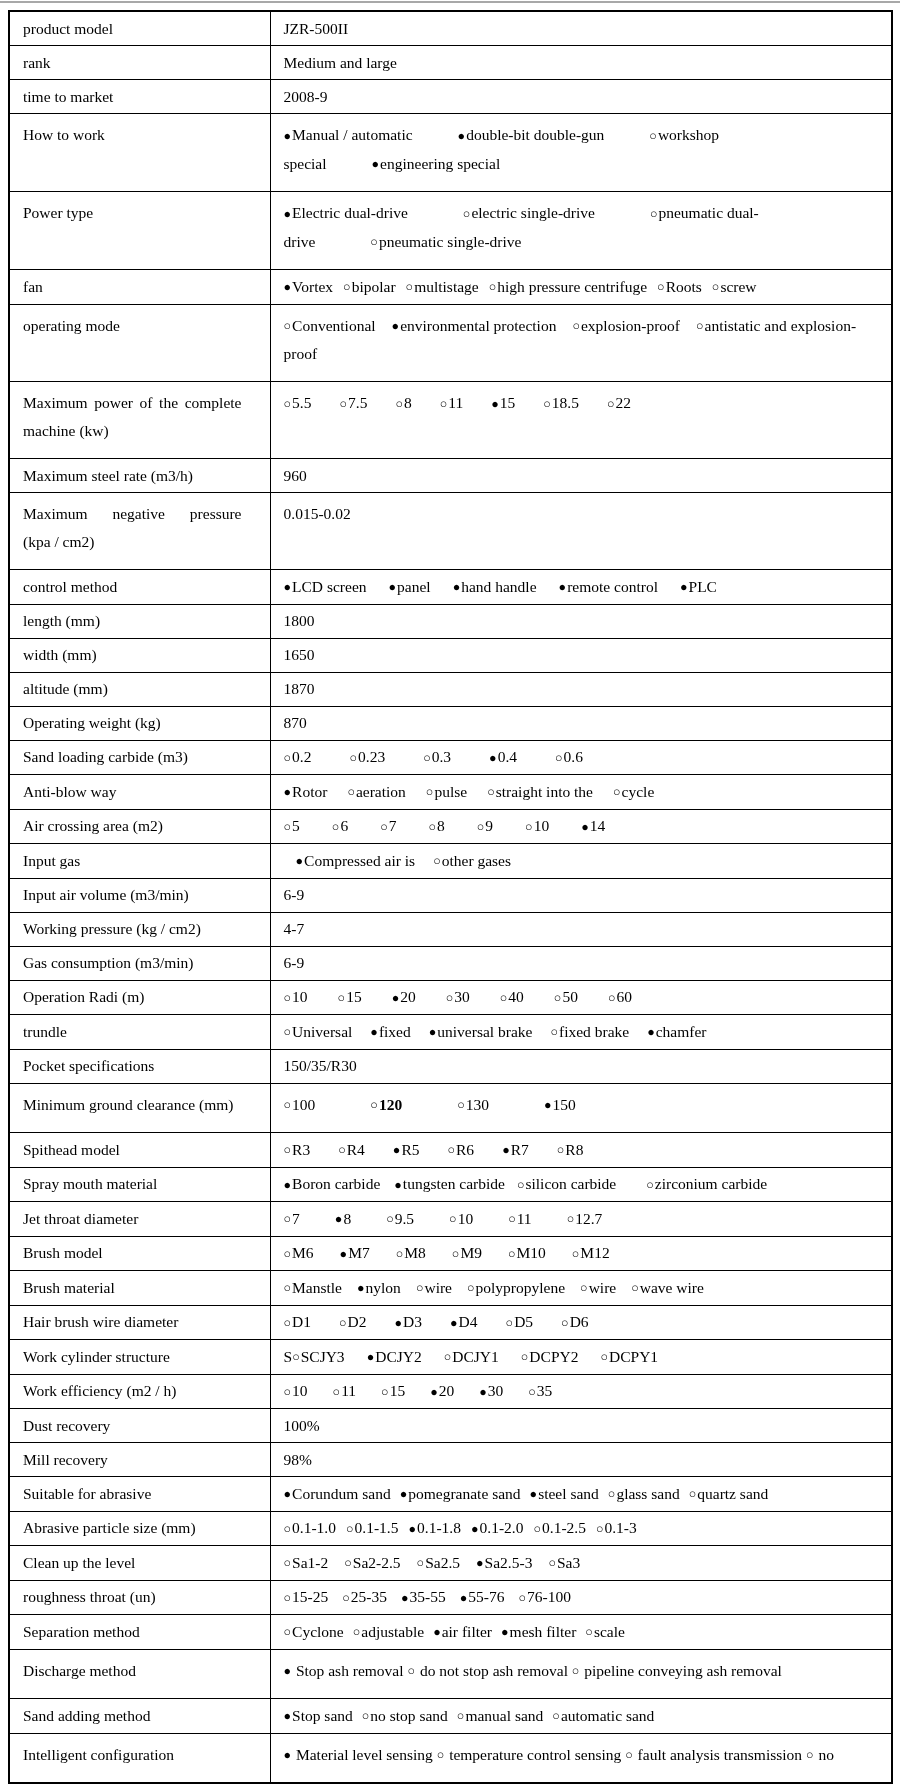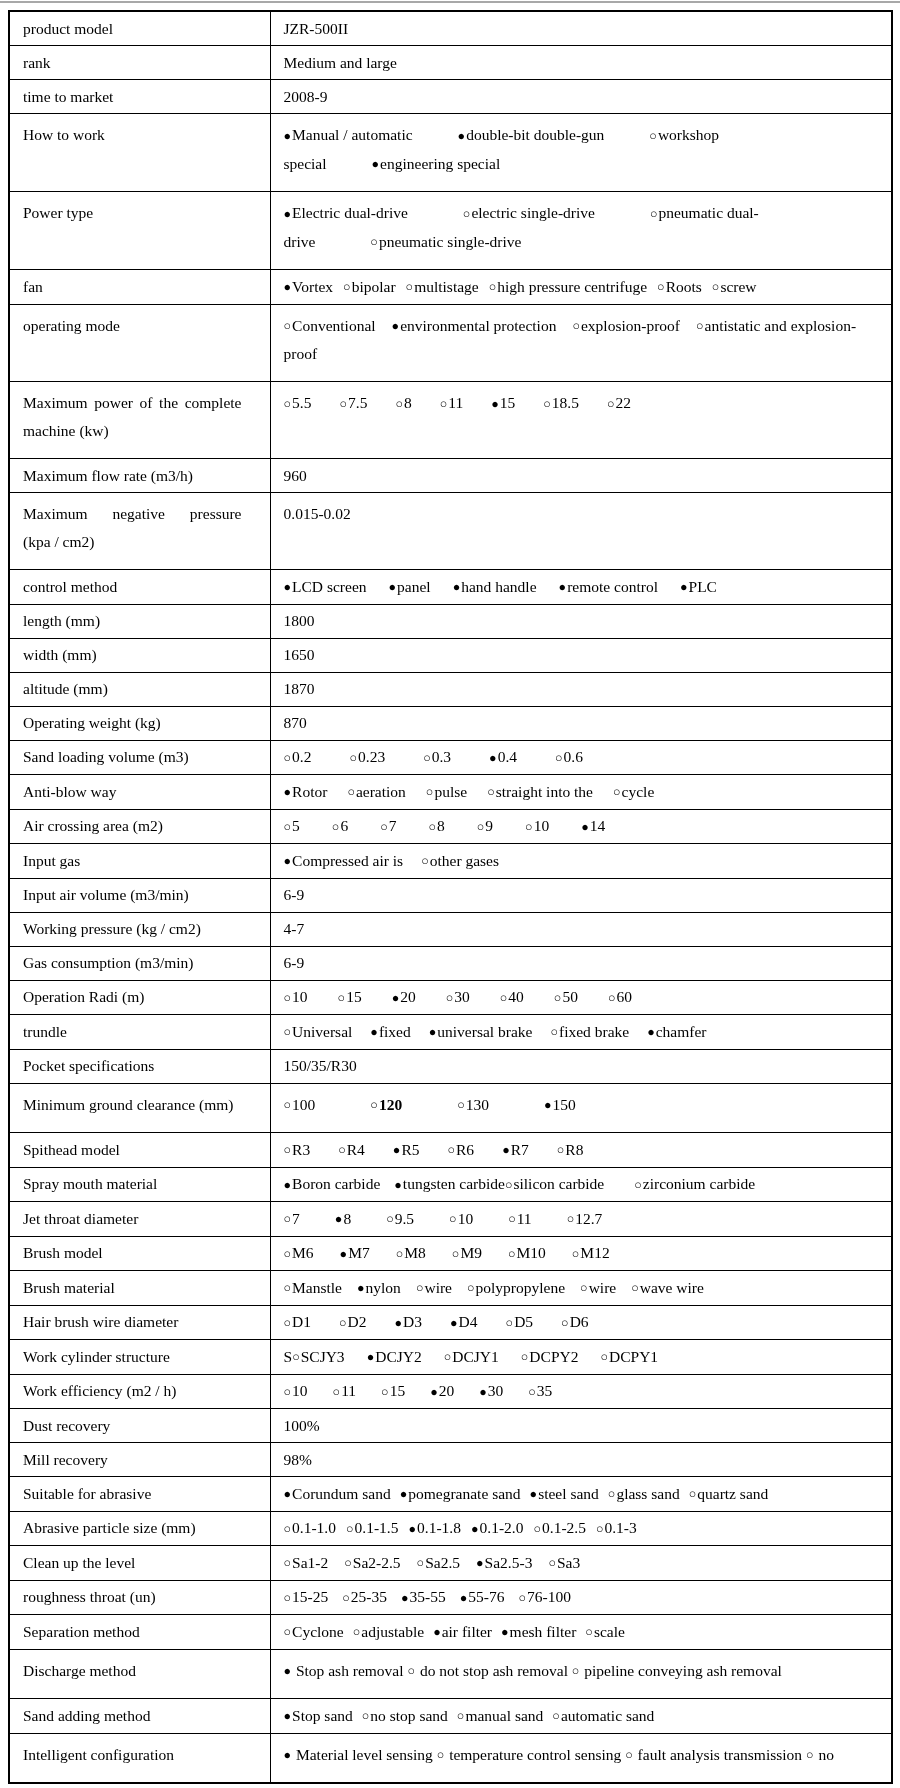--- a/index.html
+++ b/index.html
@@ -50,21 +50,21 @@
     </div>
     <div class="row tall">
       <div class="cell label">operating mode</div>
       <div class="cell value"><span class="opt" style="margin-right: 16px;"><span class="mk">○</span>Conventional</span><span class="opt" style="margin-right: 16px;"><span class="mk">●</span>environmental protection</span><span class="opt" style="margin-right: 16px;"><span class="mk">○</span>explosion-proof</span><span class="opt"><span class="mk">○</span>antistatic and explosion-proof</span></div>
     </div>
     <div class="row tall">
       <div class="cell label">Maximum power of the complete machine (kw)</div>
       <div class="cell value"><span class="opt" style="margin-right: 28px;"><span class="mk">○</span>5.5</span><span class="opt" style="margin-right: 28px;"><span class="mk">○</span>7.5</span><span class="opt" style="margin-right: 28px;"><span class="mk">○</span>8</span><span class="opt" style="margin-right: 28px;"><span class="mk">○</span>11</span><span class="opt" style="margin-right: 28px;"><span class="mk">●</span>15</span><span class="opt" style="margin-right: 28px;"><span class="mk">○</span>18.5</span><span class="opt"><span class="mk">○</span>22</span></div>
     </div>
     <div class="row">
-      <div class="cell label">Maximum flow rate (m3/h)</div>
+      <div class="cell label">Maximum steel rate (m3/h)</div>
       <div class="cell value">960</div>
     </div>
     <div class="row tall">
       <div class="cell label">Maximum negative pressure (kpa&nbsp;/&nbsp;cm2)</div>
       <div class="cell value">0.015-0.02</div>
     </div>
     <div class="row">
       <div class="cell label">control method</div>
       <div class="cell value"><span class="opt" style="margin-right: 22px;"><span class="mk">●</span>LCD screen</span><span class="opt" style="margin-right: 22px;"><span class="mk">●</span>panel</span><span class="opt" style="margin-right: 22px;"><span class="mk">●</span>hand handle</span><span class="opt" style="margin-right: 22px;"><span class="mk">●</span>remote control</span><span class="opt"><span class="mk">●</span>PLC</span></div>
     </div>
@@ -78,34 +78,34 @@
     </div>
     <div class="row">
       <div class="cell label">altitude (mm)</div>
       <div class="cell value">1870</div>
     </div>
     <div class="row">
       <div class="cell label">Operating weight (kg)</div>
       <div class="cell value">870</div>
     </div>
     <div class="row">
-      <div class="cell label">Sand loading volume (m3)</div>
+      <div class="cell label">Sand loading carbide (m3)</div>
       <div class="cell value"><span class="opt" style="margin-right: 38px;"><span class="mk">○</span>0.2</span><span class="opt" style="margin-right: 38px;"><span class="mk">○</span>0.23</span><span class="opt" style="margin-right: 38px;"><span class="mk">○</span>0.3</span><span class="opt" style="margin-right: 38px;"><span class="mk">●</span>0.4</span><span class="opt"><span class="mk">○</span>0.6</span></div>
     </div>
     <div class="row">
       <div class="cell label">Anti-blow way</div>
       <div class="cell value"><span class="opt" style="margin-right: 20px;"><span class="mk">●</span>Rotor</span><span class="opt" style="margin-right: 20px;"><span class="mk">○</span>aeration</span><span class="opt" style="margin-right: 20px;"><span class="mk">○</span>pulse</span><span class="opt" style="margin-right: 20px;"><span class="mk">○</span>straight into the</span><span class="opt"><span class="mk">○</span>cycle</span></div>
     </div>
     <div class="row">
       <div class="cell label">Air crossing area (m2)</div>
       <div class="cell value"><span class="opt" style="margin-right: 32px;"><span class="mk">○</span>5</span><span class="opt" style="margin-right: 32px;"><span class="mk">○</span>6</span><span class="opt" style="margin-right: 32px;"><span class="mk">○</span>7</span><span class="opt" style="margin-right: 32px;"><span class="mk">○</span>8</span><span class="opt" style="margin-right: 32px;"><span class="mk">○</span>9</span><span class="opt" style="margin-right: 32px;"><span class="mk">○</span>10</span><span class="opt"><span class="mk">●</span>14</span></div>
     </div>
     <div class="row">
       <div class="cell label">Input gas</div>
-      <div class="cell value"><span class="opt" style="margin-right: 18px;"><span class="mk">●</span>Compressed air is</span><span class="opt"><span class="mk">○</span>other gases</span></div>
+      <div class="cell value"><span class="opt" style="margin-right: 18px; margin-left: 12px;"><span class="mk">●</span>Compressed air is</span><span class="opt"><span class="mk">○</span>other gases</span></div>
     </div>
     <div class="row">
       <div class="cell label">Input air volume (m3/min)</div>
       <div class="cell value">6-9</div>
     </div>
     <div class="row">
       <div class="cell label">Working pressure (kg / cm2)</div>
       <div class="cell value">4-7</div>
     </div>
     <div class="row">
@@ -127,21 +127,21 @@
     <div class="row tall">
       <div class="cell label">Minimum ground clearance (mm)</div>
       <div class="cell value"><span class="opt" style="margin-right: 55px;"><span class="mk">○</span>100</span><span class="opt" style="margin-right: 55px; font-weight: bold;"><span class="mk">○</span>120</span><span class="opt" style="margin-right: 55px;"><span class="mk">○</span>130</span><span class="opt"><span class="mk">●</span>150</span></div>
     </div>
     <div class="row">
       <div class="cell label">Spithead model</div>
       <div class="cell value"><span class="opt" style="margin-right: 28px;"><span class="mk">○</span>R3</span><span class="opt" style="margin-right: 28px;"><span class="mk">○</span>R4</span><span class="opt" style="margin-right: 28px;"><span class="mk">●</span>R5</span><span class="opt" style="margin-right: 28px;"><span class="mk">○</span>R6</span><span class="opt" style="margin-right: 28px;"><span class="mk">●</span>R7</span><span class="opt"><span class="mk">○</span>R8</span></div>
     </div>
     <div class="row">
       <div class="cell label">Spray mouth material</div>
-      <div class="cell value"><span class="opt" style="margin-right: 14px;"><span class="mk">●</span>Boron carbide</span><span class="opt" style="margin-right: 0;"><span class="mk">●</span>tungsten carbide</span><span class="opt" style="margin-right: 30px;"><span class="mk">○</span>silicon carbide</span><span class="opt"><span class="mk">○</span>zirconium carbide</span></div>
+      <div class="cell value"><span class="opt" style="margin-right: 14px;"><span class="mk">●</span>Boron carbide</span><span class="opt" style="margin-right: 12px;"><span class="mk">●</span>tungsten carbide</span><span class="opt" style="margin-right: 30px;"><span class="mk">○</span>silicon carbide</span><span class="opt"><span class="mk">○</span>zirconium carbide</span></div>
     </div>
     <div class="row">
       <div class="cell label">Jet throat diameter</div>
       <div class="cell value"><span class="opt" style="margin-right: 35px;"><span class="mk">○</span>7</span><span class="opt" style="margin-right: 35px;"><span class="mk">●</span>8</span><span class="opt" style="margin-right: 35px;"><span class="mk">○</span>9.5</span><span class="opt" style="margin-right: 35px;"><span class="mk">○</span>10</span><span class="opt" style="margin-right: 35px;"><span class="mk">○</span>11</span><span class="opt"><span class="mk">○</span>12.7</span></div>
     </div>
     <div class="row">
       <div class="cell label">Brush model</div>
       <div class="cell value"><span class="opt" style="margin-right: 26px;"><span class="mk">○</span>M6</span><span class="opt" style="margin-right: 26px;"><span class="mk">●</span>M7</span><span class="opt" style="margin-right: 26px;"><span class="mk">○</span>M8</span><span class="opt" style="margin-right: 26px;"><span class="mk">○</span>M9</span><span class="opt" style="margin-right: 26px;"><span class="mk">○</span>M10</span><span class="opt"><span class="mk">○</span>M12</span></div>
     </div>
     <div class="row">

